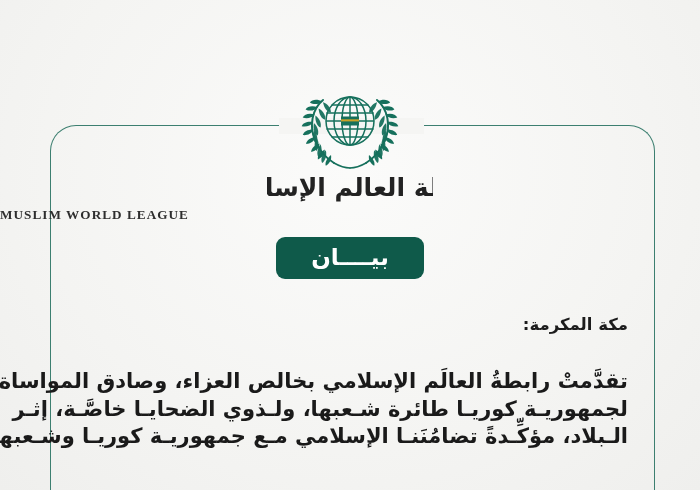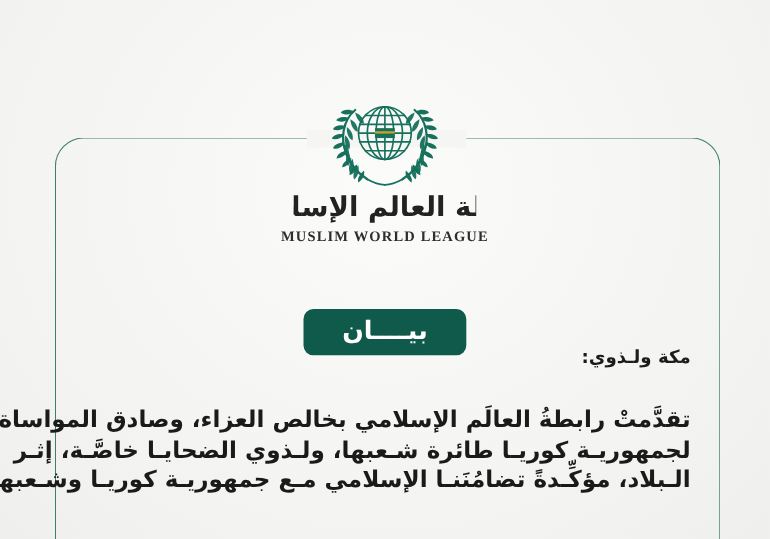--- a/index.html
+++ b/index.html
@@ -78,21 +78,21 @@
     text-align: center;
     height: 46px;
   }
   #wordmark-ar svg { display: block; margin: 0 auto; }
 
   #wordmark-en {
     position: absolute;
     left: 0;
     right: 0;
     top: 207px;
-    text-align: center;
+    text-align: left;
     font-family: "Liberation Serif", serif;
     font-size: 13.2px;
     font-weight: 700;
     letter-spacing: 1.05px;
     color: #2e2e2e;
     direction: ltr;
   }
 
   
   #banner-wrap {
@@ -108,21 +108,20 @@
     padding: 7px 30px 9px;
     background: #0f5a4a;
     border-radius: 9px;
     color: #ffffff;
     font-family: "DejaVu Sans", "Liberation Sans", sans-serif;
     font-size: 23px;
     font-weight: 700;
     line-height: 1.15;
     letter-spacing: 0;
     box-sizing: border-box;
-    margin-top: 44px;
   }
 
   
   #dateline {
     position: absolute;
     right: 72px;
     top: 315px;
     font-family: "DejaVu Sans", "Liberation Sans", sans-serif;
     font-size: 16.5px;
     font-weight: 700;
@@ -244,21 +243,21 @@
     </svg>
 
   </div>
 
   <div id="wordmark-en">MUSLIM WORLD LEAGUE</div>
 
   <div id="banner-wrap">
     <div id="banner">بيــــان</div>
   </div>
 
-  <div id="dateline">مكة ولـذوي:</div>
+  <div id="dateline">مكة المكرمة:</div>
 
   <div id="body-text">
     <span class="ln">تقدَّمتْ رابطةُ العالَم الإسلامي بخالص العزاء، وصادق المواساة،</span>
     <span class="ln">لجمهوريـة كوريـا طائرة شـعبها، ولـذوي الضحايـا خاصَّـة، إثـر</span>
     <span class="ln">الـبلاد، مؤكِّـدةً تضامُنَنـا الإسلامي مـع جمهوريـة كوريـا وشـعبها</span>
   </div>
 
 </div>
 
 </body></html>

